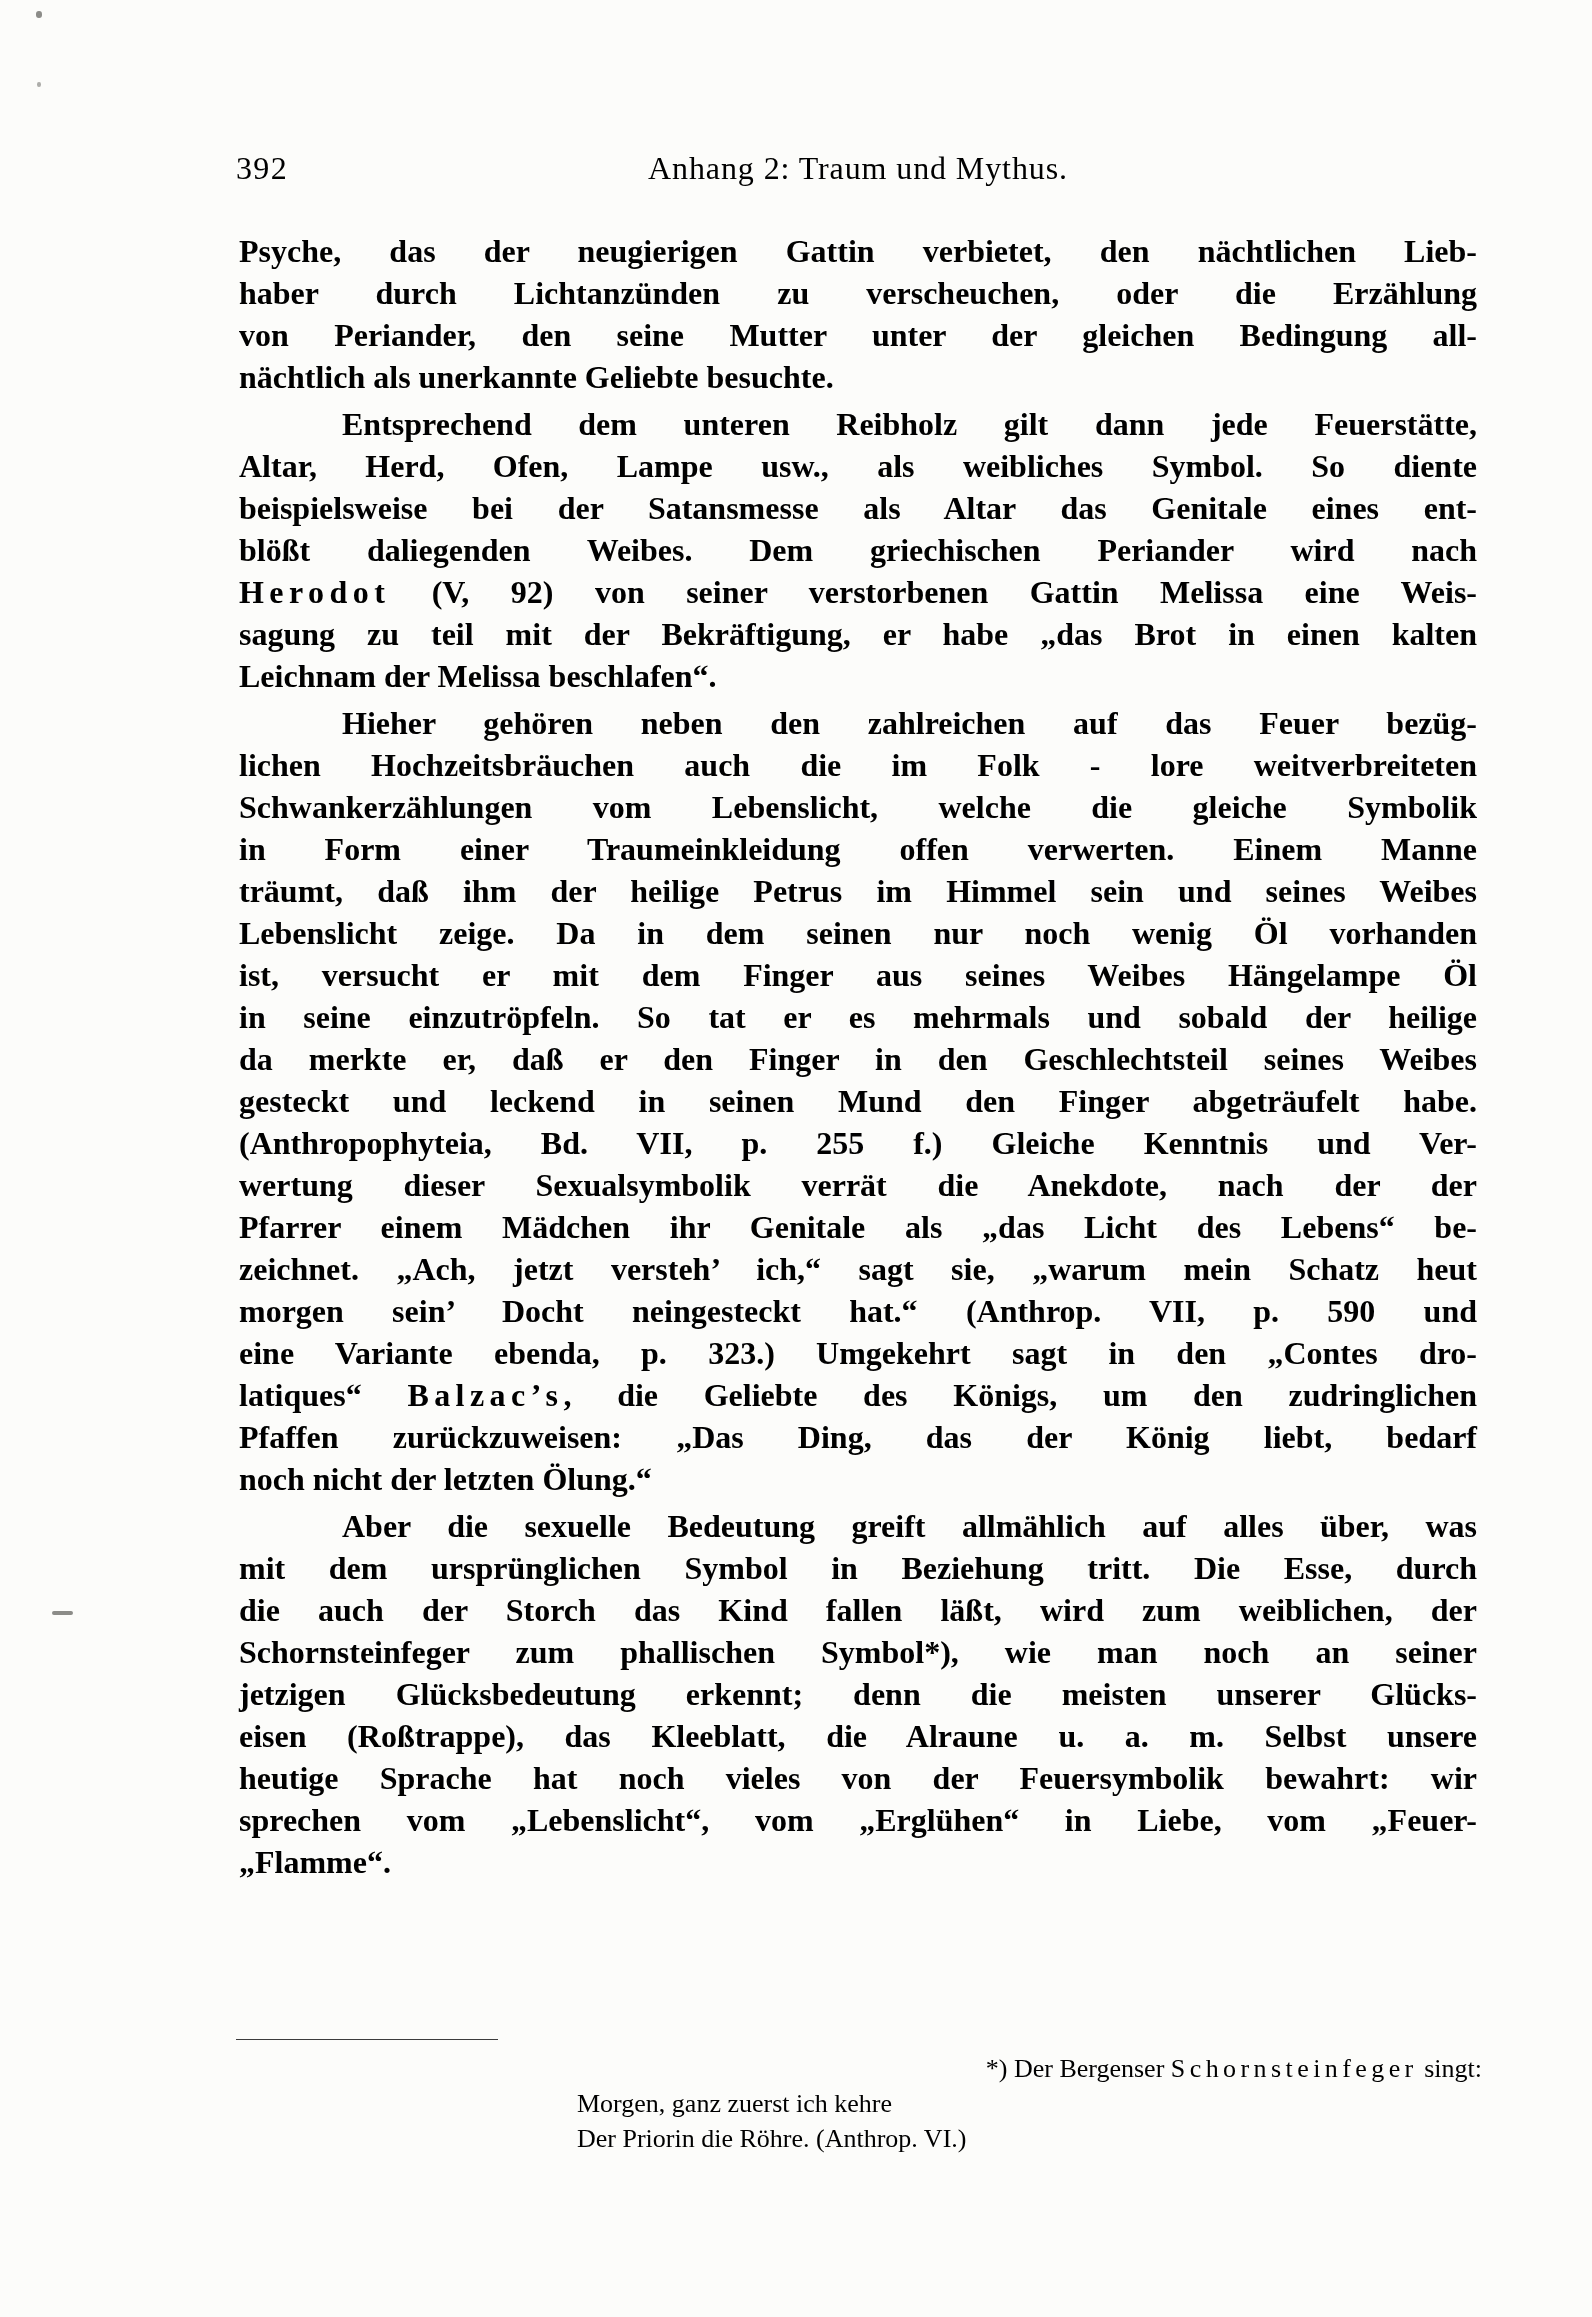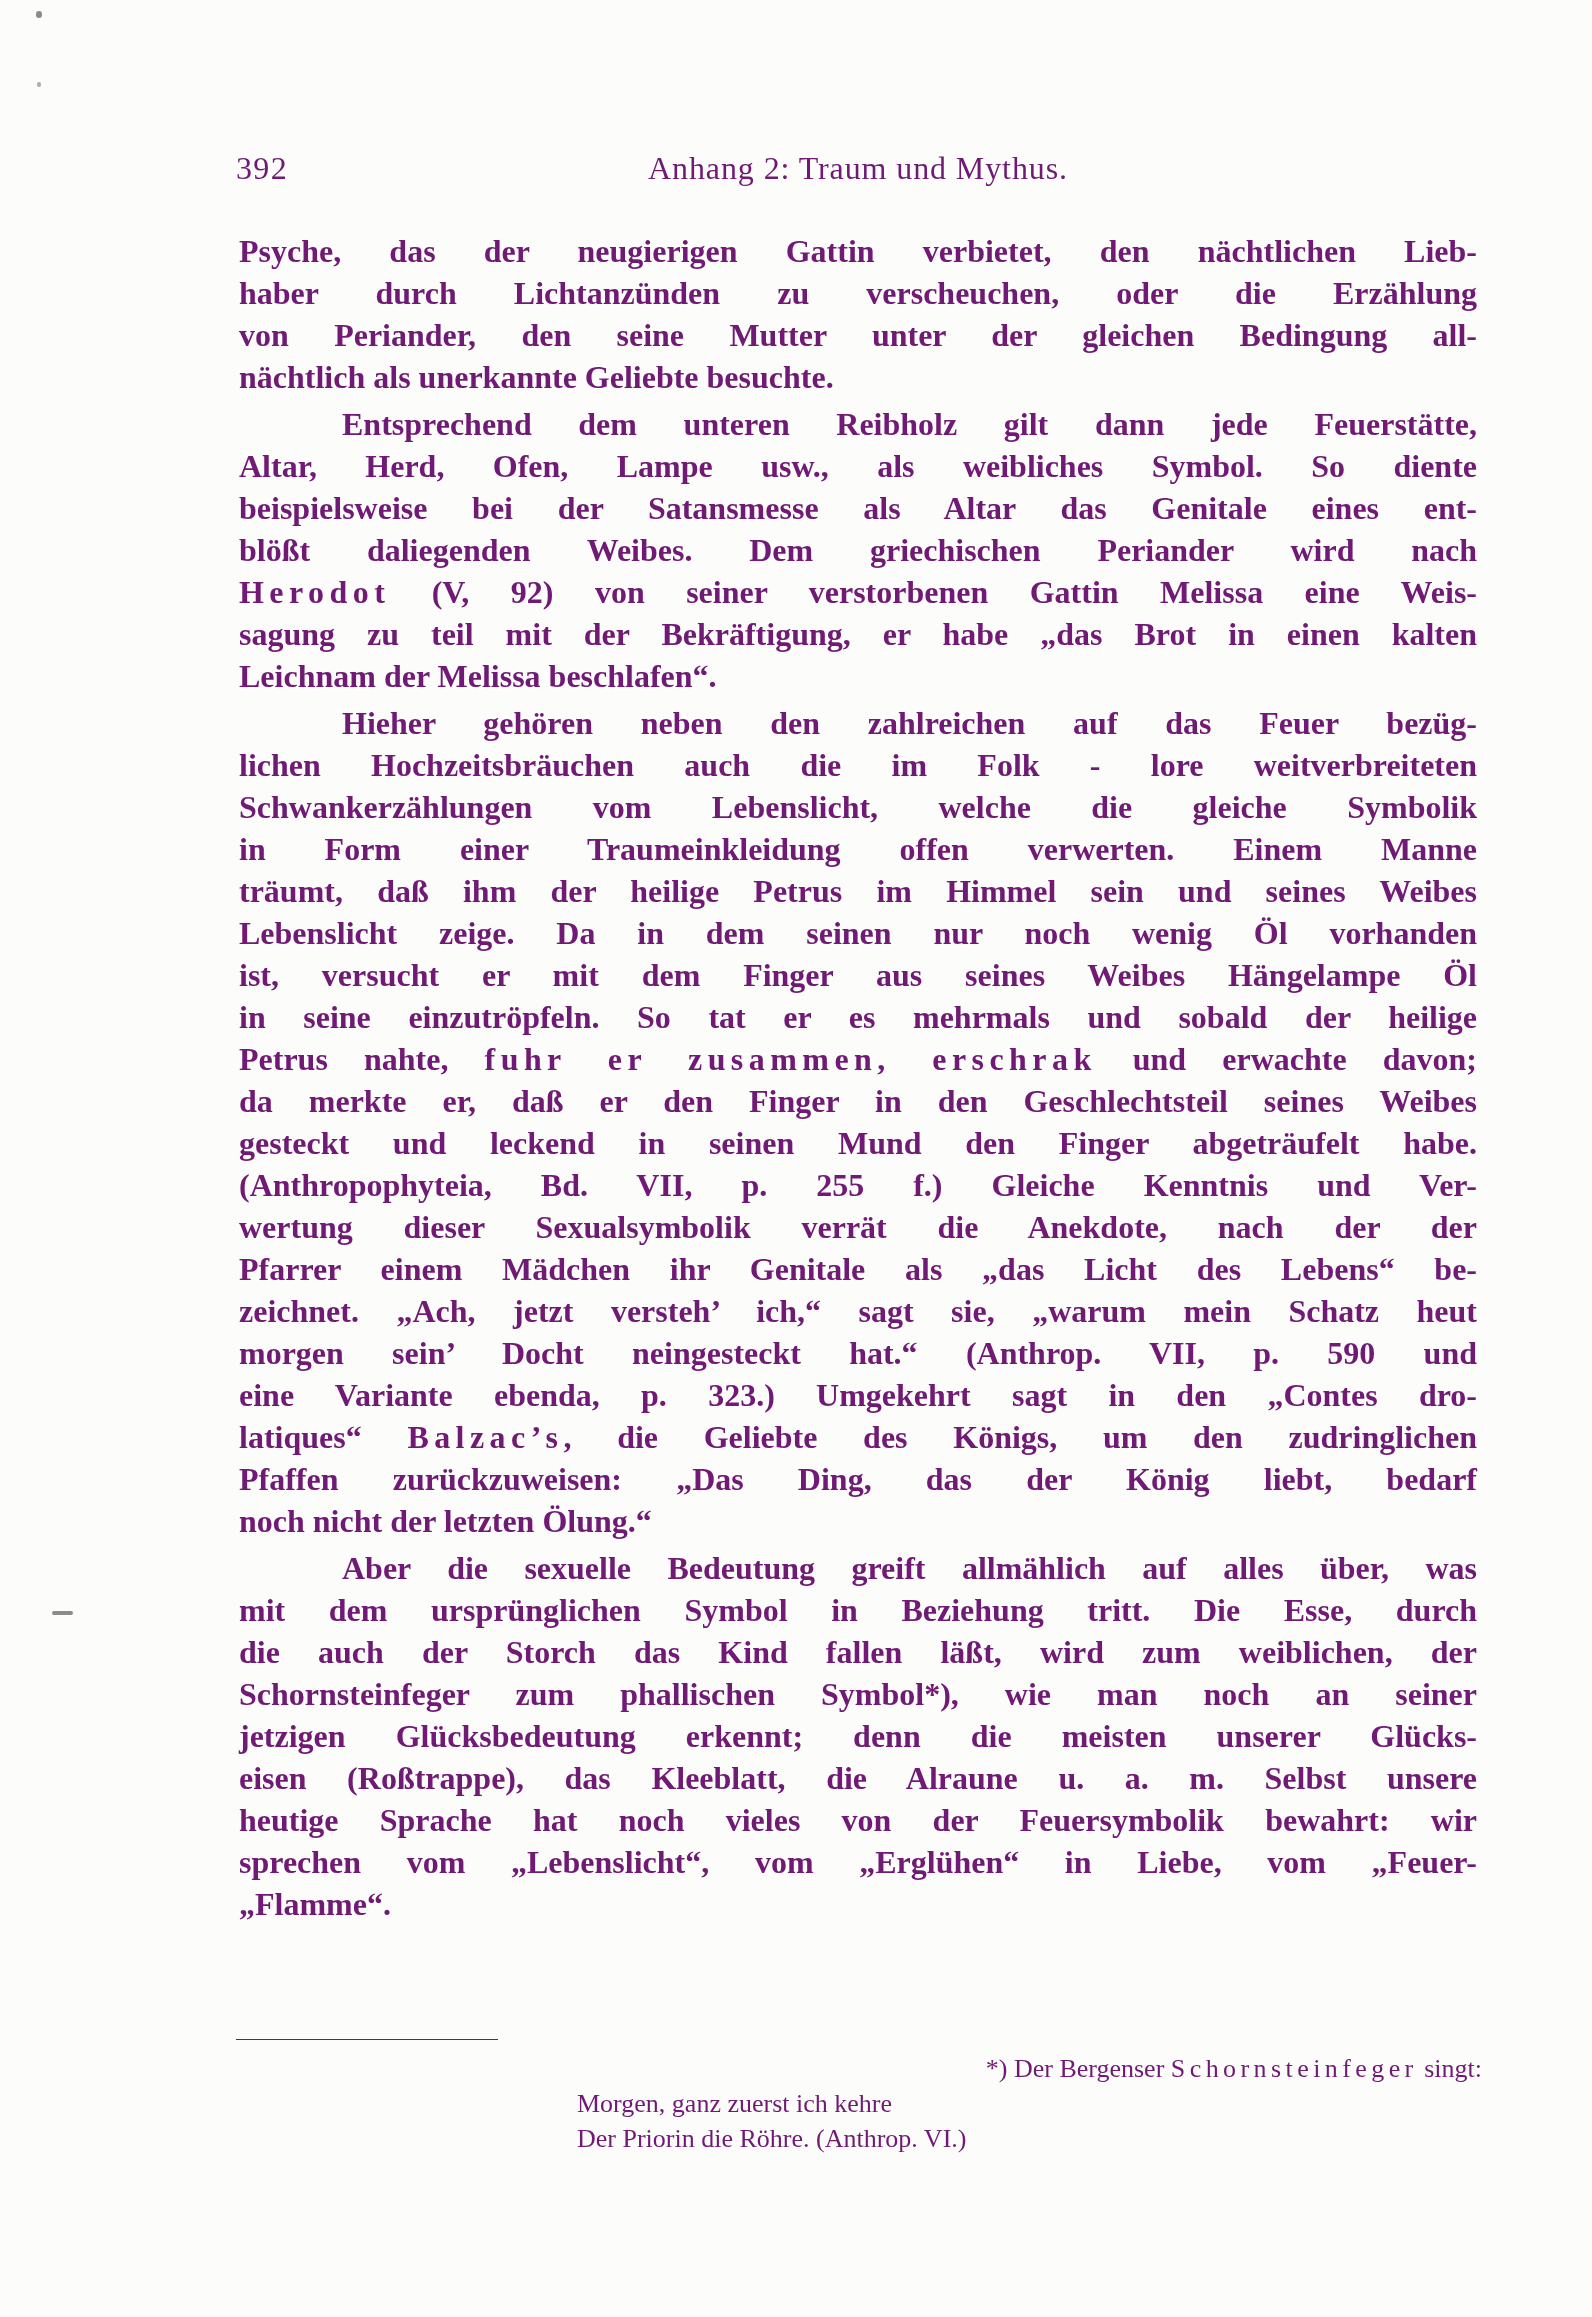--- a/index.html
+++ b/index.html
@@ -3,21 +3,21 @@
   <meta charset="utf-8">
   <style>
     * { box-sizing: border-box; }
     html, body { margin: 0; padding: 0; background: #ffffff; }
 
     .page {
       position: relative;
       width: 1593px;
       height: 2318px;
       background: #fcfcfa;
-      color: #701a75;
+      color: #000000;
       font-family: "Liberation Serif", "DejaVu Serif", serif;
       overflow: hidden;
     }
 
     .running-header {
       position: absolute;
       top: 148px;
       left: 234px;
       width: 1248px;
       height: 41px;
@@ -95,21 +95,20 @@
 
     <section class="paragraph">
       <div class="line indent">Hieher gehören neben den zahlreichen auf das Feuer bezüg-</div>
       <div class="line">lichen Hochzeitsbräuchen auch die im Folk - lore weitverbreiteten</div>
       <div class="line">Schwankerzählungen vom Lebenslicht, welche die gleiche Symbolik</div>
       <div class="line">in Form einer Traumeinkleidung offen verwerten. Einem Manne</div>
       <div class="line">träumt, daß ihm der heilige Petrus im Himmel sein und seines Weibes</div>
       <div class="line">Lebenslicht zeige. Da in dem seinen nur noch wenig Öl vorhanden</div>
       <div class="line">ist, versucht er mit dem Finger aus seines Weibes Hängelampe Öl</div>
       <div class="line">in seine einzutröpfeln. So tat er es mehrmals und sobald der heilige</div>
-      <div class="line"><span class="seg">Petrus nahte, </span><span class="seg sperr">fuhr er zusammen, erschrak</span><span class="seg"> und erwachte davon;</span></div>
       <div class="line">da merkte er, daß er den Finger in den Geschlechtsteil seines Weibes</div>
       <div class="line">gesteckt und leckend in seinen Mund den Finger abgeträufelt habe.</div>
       <div class="line">(Anthropophyteia, Bd. VII, p. 255 f.) Gleiche Kenntnis und Ver-</div>
       <div class="line">wertung dieser Sexualsymbolik verrät die Anekdote, nach der der</div>
       <div class="line">Pfarrer einem Mädchen ihr Genitale als „das Licht des Lebens“ be-</div>
       <div class="line">zeichnet. „Ach, jetzt versteh’ ich,“ sagt sie, „warum mein Schatz heut</div>
       <div class="line">morgen sein’ Docht neingesteckt hat.“ (Anthrop. VII, p. 590 und</div>
       <div class="line">eine Variante ebenda, p. 323.) Umgekehrt sagt in den „Contes dro-</div>
       <div class="line"><span class="seg">latiques“ </span><span class="seg sperr">Balzac’s</span><span class="seg">, die Geliebte des Königs, um den zudringlichen</span></div>
       <div class="line">Pfaffen zurückzuweisen: „Das Ding, das der König liebt, bedarf</div>

